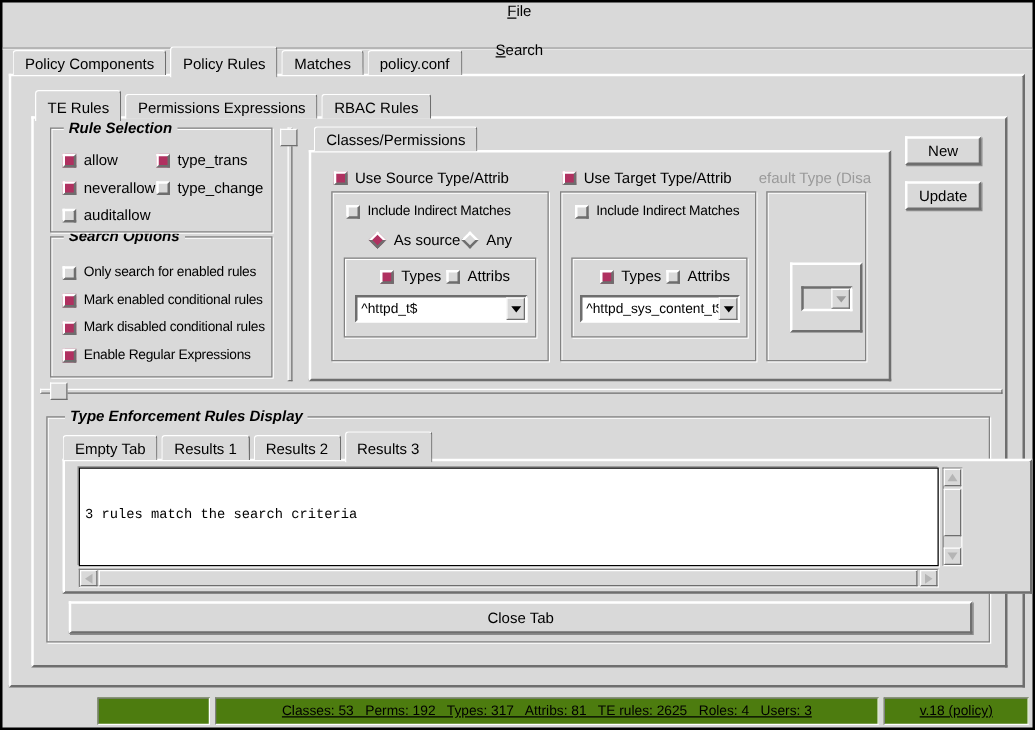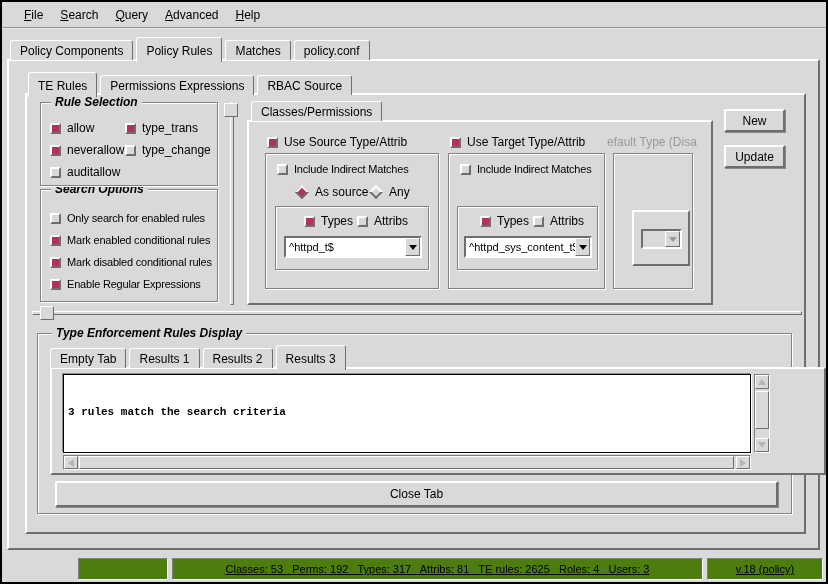--- a/index.html
+++ b/index.html
@@ -12,22 +12,22 @@
   .abs { position:absolute; }
 
   
   .raised { border:2px solid; border-color:#ffffff #6e6e6e #6e6e6e #ffffff; background:#d9d9d9; }
   .sunk1  { border:1px solid; border-color:#808080 #ffffff #ffffff #808080; background:#4d7c0f;text-decoration:underline; }
   .gbox   { border:1px solid #828282; box-shadow:1px 1px 0 #ffffff, inset 1px 1px 0 #ffffff; background:#d9d9d9; }
   .gbox-label { position:absolute; top:-8px; left:10px; background:#d9d9d9; padding:0 4px;
     font-weight:bold; font-style:italic; font-size:12px; white-space:nowrap; }
 
   
-  .menubar { left:0; top:0; width:824px; height:27px; display:flex; align-items:center;
-    gap:17px; padding-left:22px; border-bottom:2px groove #e8e8e8; }
+  .menubar { left:0; top:0; width:824px; height:38px; display:flex; align-items:center;
+    gap:17px; padding-left:3px; border-bottom:2px groove #e8e8e8;flex-direction:column; }
   .menu-item { cursor:default; }
   .menu-item::first-letter { text-decoration:underline; }
 
   
   .tabs { position:absolute; display:flex; align-items:flex-end; z-index:3; }
   .tab { position:relative; background:#d9d9d9; padding:3px 9px 2px 9px; white-space:nowrap;
     border:1px solid; border-color:#ffffff #6e6e6e #6e6e6e #ffffff; border-bottom:none;
     border-top-left-radius:3px; border-top-right-radius:3px; margin-right:3px; cursor:default; }
   .tab.active { padding-top:6px; padding-bottom:4px; margin-bottom:-2px; z-index:4; }
 
@@ -99,21 +99,21 @@
     <div class="tab">Policy Components</div>
     <div class="tab active">Policy Rules</div>
     <div class="tab">Matches</div>
     <div class="tab">policy.conf</div>
   </div>
   <div class="frame raised" style="left:5px; top:57px; width:813px; height:491px;"></div>
 
   <div class="tabs" style="left:26px; top:70px;">
     <div class="tab active">TE Rules</div>
     <div class="tab">Permissions Expressions</div>
-    <div class="tab">RBAC Source</div>
+    <div class="tab">RBAC Rules</div>
   </div>
   <div class="frame raised" style="left:23px; top:91px; width:781px; height:441px;"></div>
 
   <div class="abs gbox" style="left:38px; top:187px; width:178px; height:113px; z-index:2;">
     <span class="gbox-label">Search Options</span>
     <label class="cbrow small" style="left:9px; top:22px;">
       <span class="cb"></span>
       <span>Only search for enabled rules</span>
     </label>
     <label class="cbrow small" style="left:9px; top:44px;">
@@ -245,21 +245,21 @@
 
   <div class="abs gbox" style="left:35px; top:331px; width:755px; height:181px; z-index:2;">
     <span class="gbox-label" style="left:14px;">Type Enforcement Rules Display</span>
 
     <div class="tabs" style="left:12px; top:11px;">
       <div class="tab">Empty Tab</div>
       <div class="tab">Results 1</div>
       <div class="tab">Results 2</div>
       <div class="tab active">Results 3</div>
     </div>
-    <div class="frame raised" style="left:12px; top:33px; width:776px; height:108px;font-weight:bold;">
+    <div class="frame raised" style="left:12px; top:33px; width:776px; height:108px;">
 
       <div class="abs textarea" style="left:11px; top:5px; width:688px; height:79px;">
         <div class="rline">3 rules match the search criteria</div>
         <div class="rline">&nbsp;</div>
         
       </div>
 
       <div class="abs scroll" style="left:702px; top:5px; width:16px; height:79px;">
         <div class="sc-btn" style="position:absolute; left:0; top:0; width:14px; height:14px;">
             <span class="tri-up"></span>

